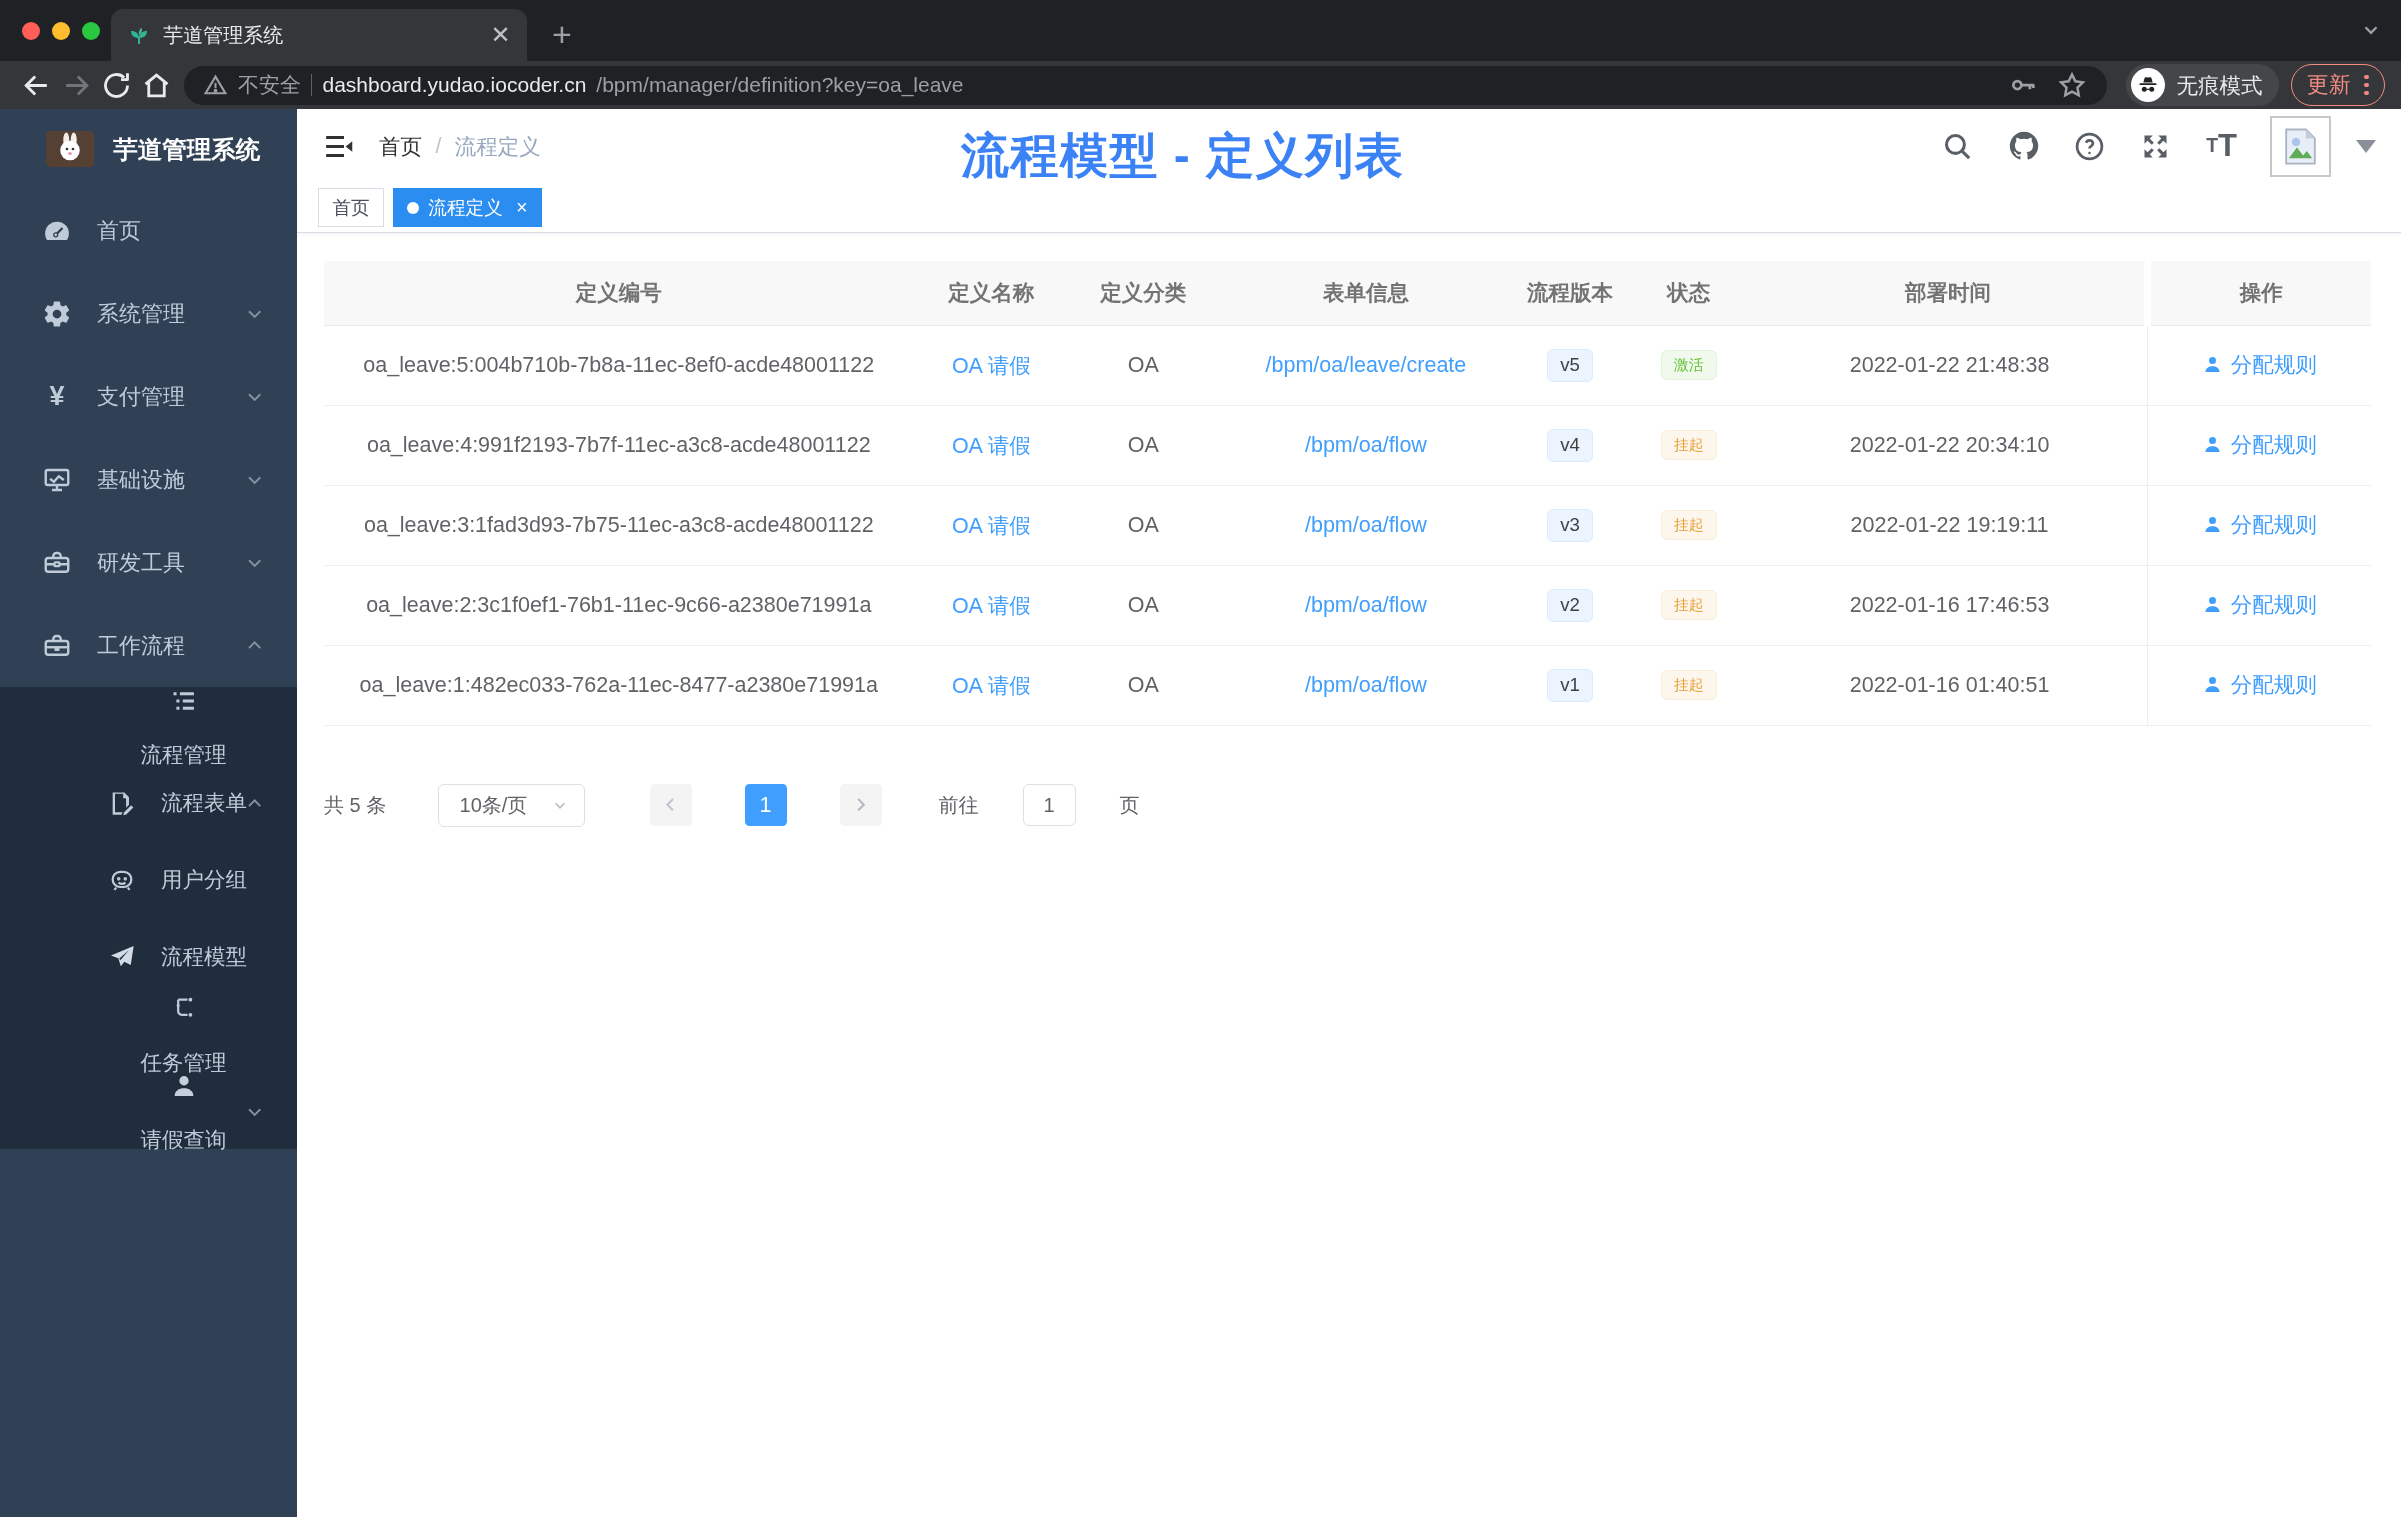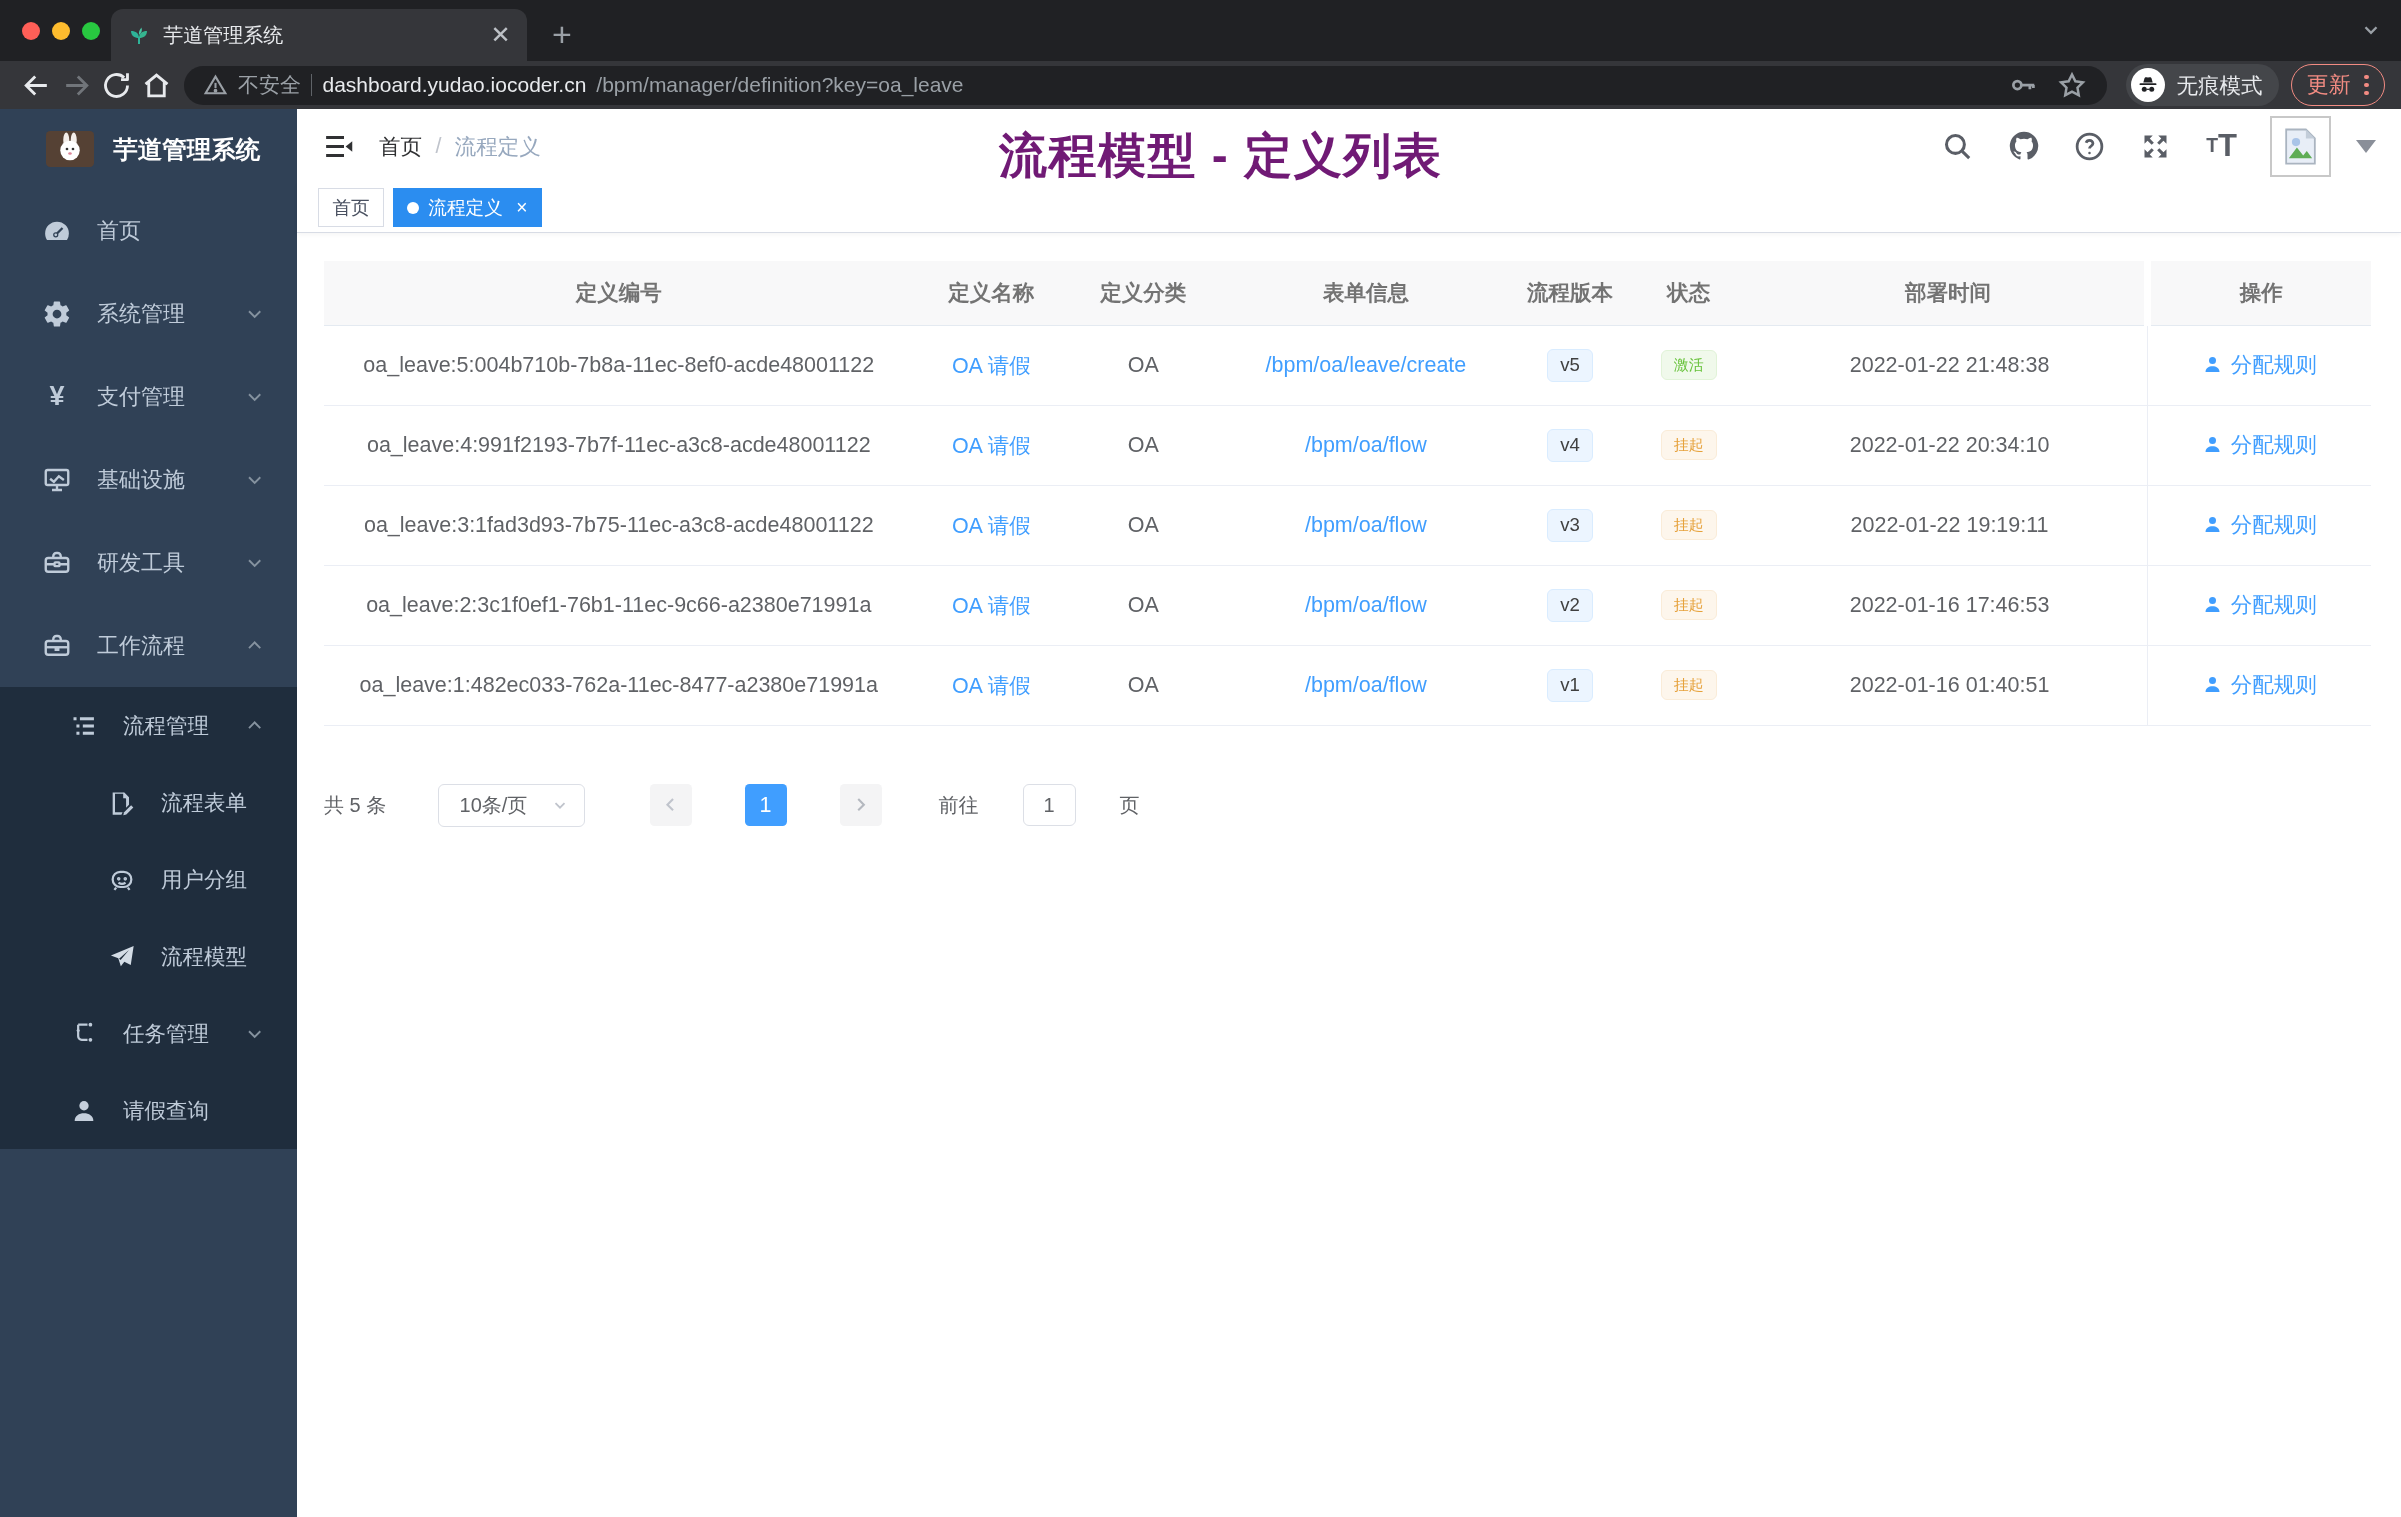--- a/index.html
+++ b/index.html
@@ -43,39 +43,39 @@
   
   .app { display:flex; height:1409px; }
   .sidebar { width:297px; background:#304156; flex:0 0 auto; color:#bfcbd9; }
   .logo-row { height:80px; display:flex; align-items:center; padding-left:46px; gap:19.3px; }
   .logo-title { color:#fff; font-size:24.5px; font-weight:bold; white-space:nowrap; }
   .mi { display:flex; align-items:center; height:83px; padding-left:42px; gap:25px;
     font-size:22px; color:#bfcbd9; cursor:pointer; }
   .mi .chev { margin-left:auto; margin-right:33px; color:#85929f; }
   .submenu { background:#1f2d3d; }
   .submenu .mi { height:77px; font-size:21.5px; }
-  .mi.lvl2 { padding-left:70px; }
+  .mi.lvl2 { padding-left:70px;flex-direction:column; }
   .mi.lvl3 { padding-left:108px; }
   .mi svg { flex:0 0 auto; }
 
   .main { position:relative; flex:1; background:#fff; min-width:0; }
   .navbar { height:74px; display:flex; align-items:center; padding:0 25px;
     background:#fff; position:relative; }
   .crumb { display:flex; align-items:center; gap:13.4px; margin-left:24px; font-size:21.5px; }
   .crumb-home { color:#303133; }
   .crumb-sep { color:#c0c4cc; }
   .crumb-cur { color:#97a8be; }
   .nav-right { margin-left:auto; display:flex; align-items:center; gap:30px; }
   .nav-ic { width:36px; height:36px; display:flex; align-items:center; justify-content:center; color:#5a5e66; }
   .avatar-box { width:61px; height:61px; background:#fff; border:2.2px solid #c8c8c8;
     display:flex; align-items:center; justify-content:center; }
   .caret-down { width:0; height:0; border-left:10.4px solid transparent; border-right:10.4px solid transparent;
     border-top:13.4px solid #8a8f99; margin-left:-4.5px; }
-  .red-note { position:absolute; left:702px; top:15px; font-size:48px; font-weight:bold;
-    color:#701a75; white-space:nowrap; z-index:5; letter-spacing:1.5px; }
+  .red-note { position:absolute; left:664px; top:15px; font-size:48px; font-weight:bold;
+    color:#3b82f6; white-space:nowrap; z-index:5; letter-spacing:1.5px; }
 
   .tagbar { height:50px; display:flex; align-items:center; padding-left:21px; gap:9px;
     background:#fff; border-bottom:1.5px solid #d8dce5; box-shadow:0 1.5px 4.5px rgba(0,0,0,.04); }
   .tag { height:39px; display:flex; align-items:center; padding:0 13.4px; font-size:18.6px;
     background:#fff; border:1.5px solid #d8dce5; color:#495060; }
   .tag.active { background:#2b8df0; border-color:#2b8df0; color:#fff; gap:9px; }
   .tag-dot { width:12px; height:12px; border-radius:50%; background:#fff; }
   .tag-x { font-size:19.3px; margin-left:4.5px; color:#fff; }
 
   .content { padding:28px 30px 0 27px; }

